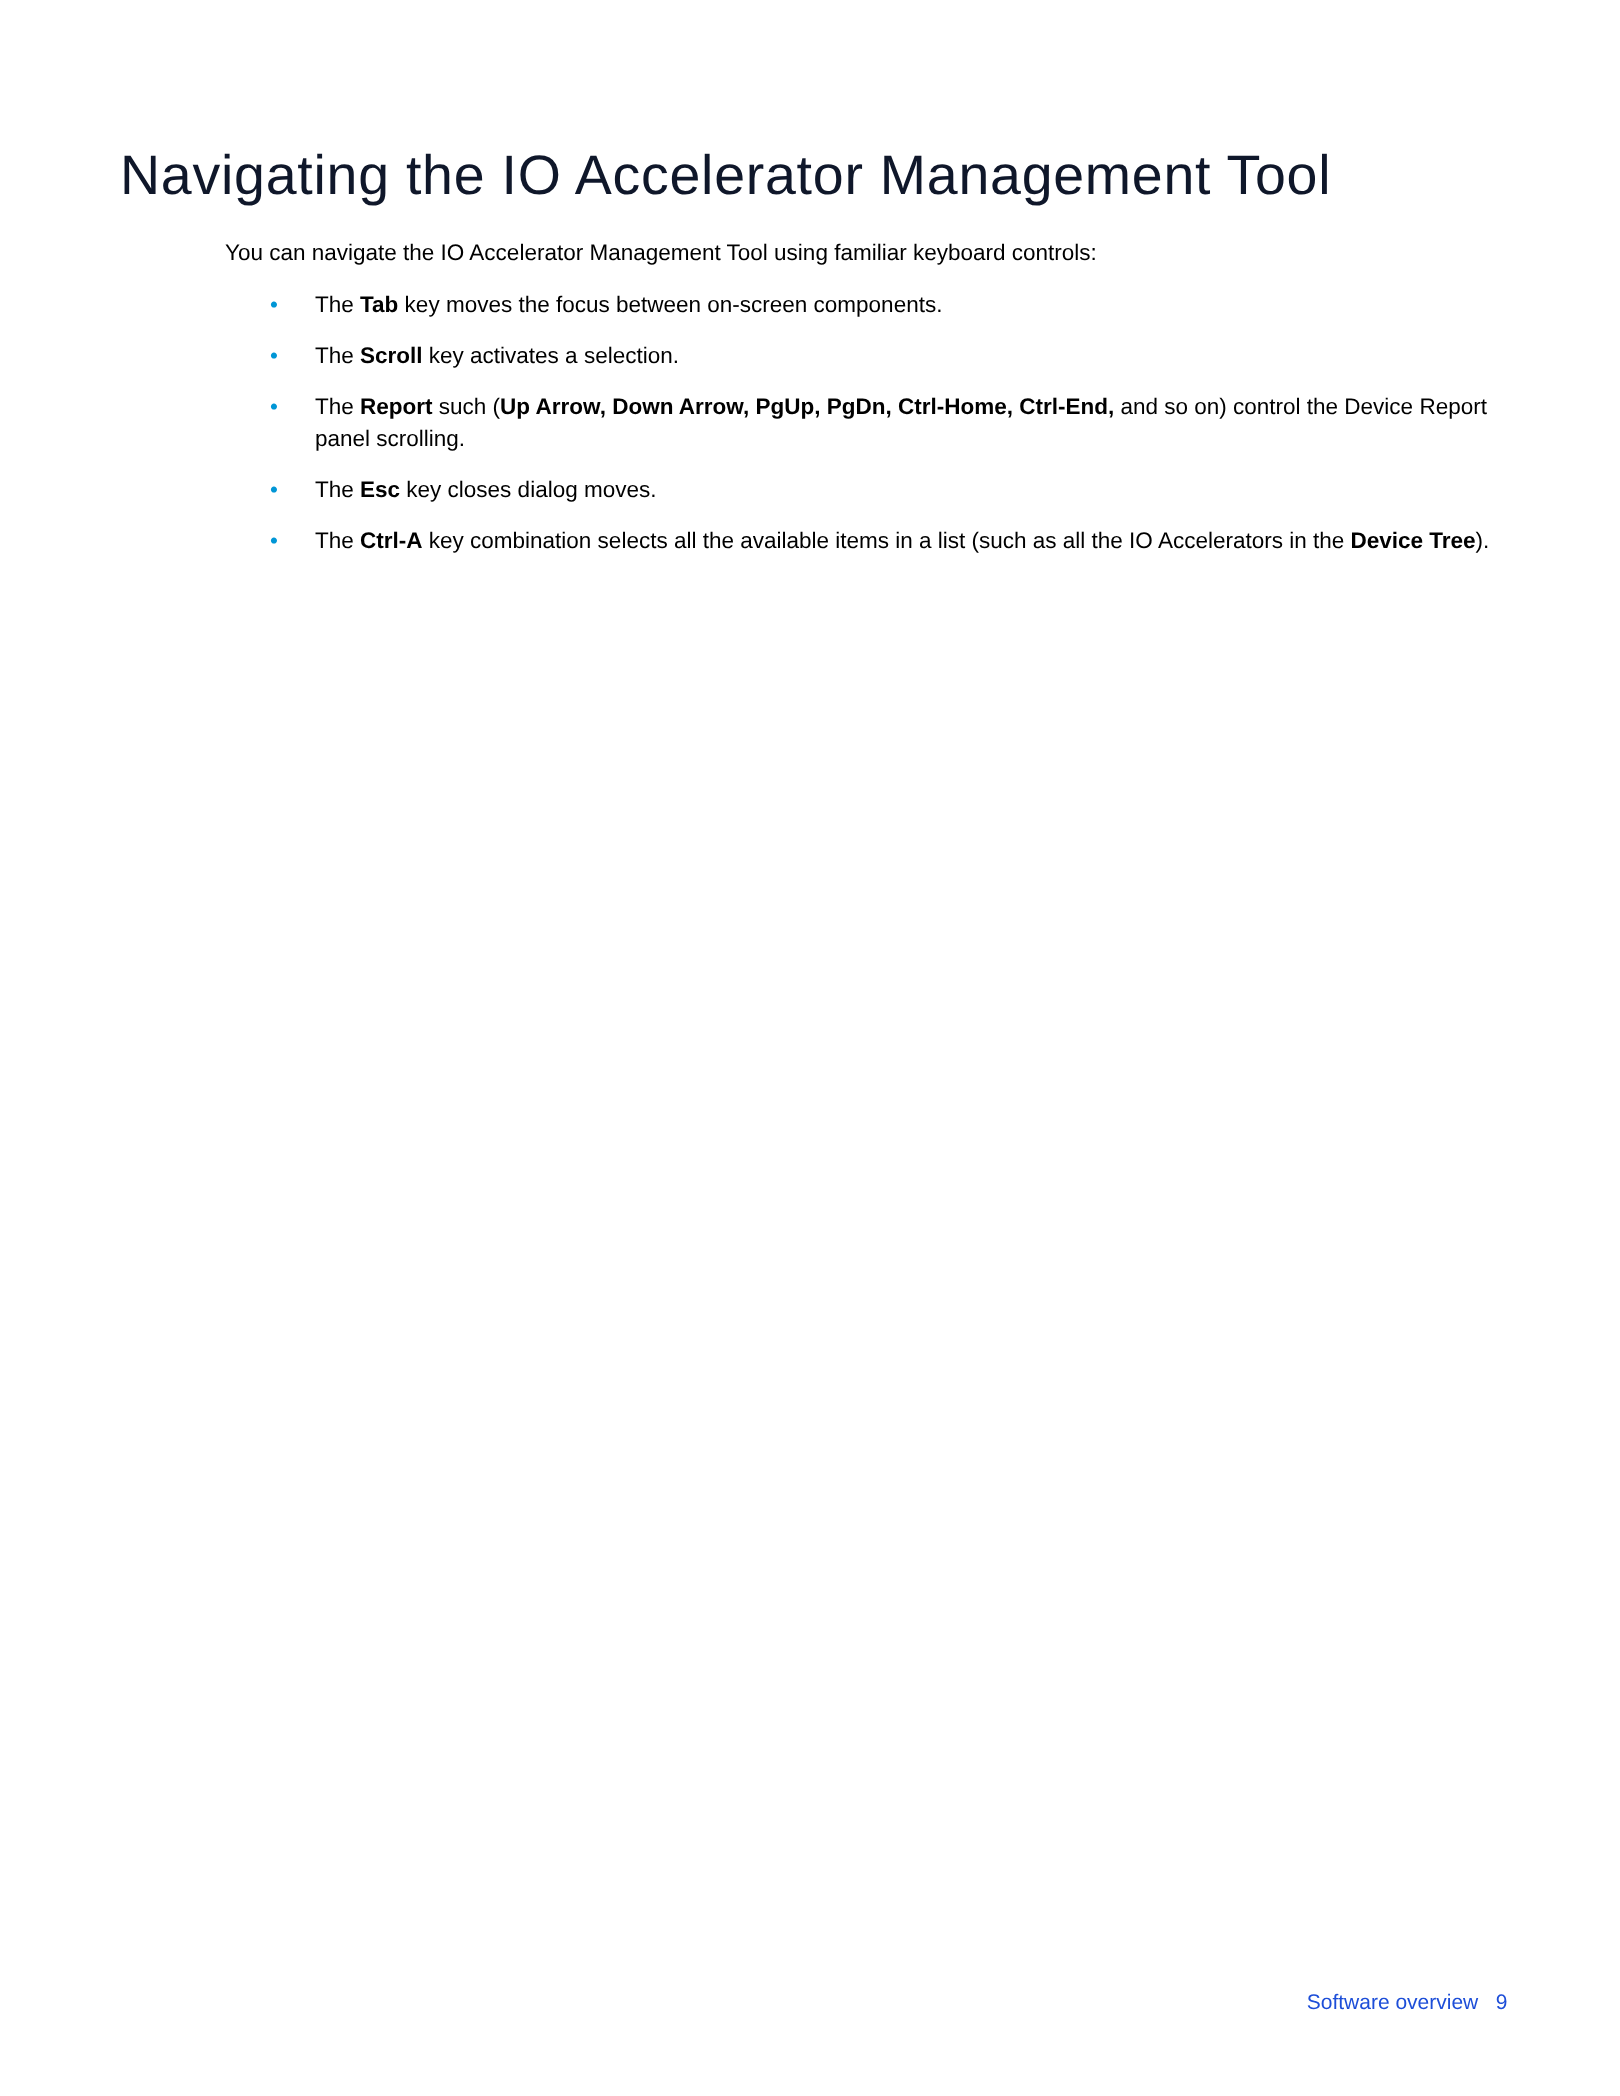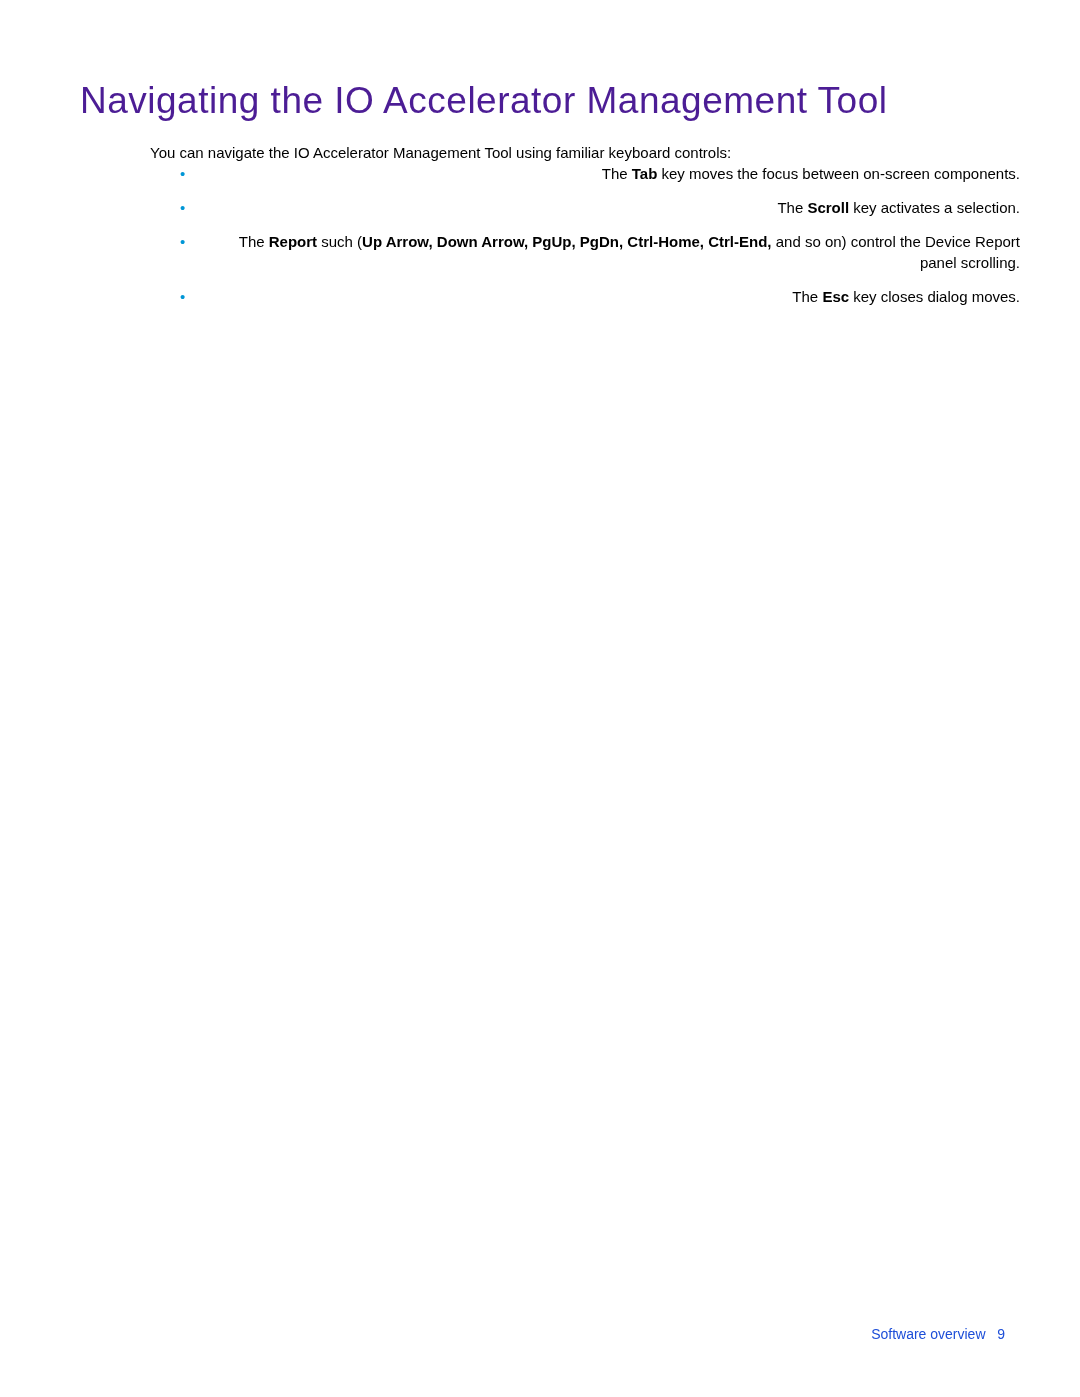--- a/index.html
+++ b/index.html
@@ -13,37 +13,36 @@
     position: relative;
     box-sizing: border-box;
   }
   .page {
     padding: 80px 60px 0 80px;
     box-sizing: border-box;
     height: 100%;
     position: relative;
   }
   h1 {
-    color: #4c1d95;
+    color: #0f172a;
     font-weight: 400;
     font-size: 37px;
-    margin: 0 0 20px 0;
+    margin: 16px 0 20px 0;
     letter-spacing: 0.5px;
   }
   .intro {
     font-size: 15px;
     margin-left: 70px;
-    margin-bottom: 0;
+    margin-bottom: 14px;
     line-height: 1.4;
   }
   ul.bullets {
     list-style: none;
     margin: 0 0 0 100px;
     padding: 0;
-    text-align: right;
   }
   ul.bullets li {
     position: relative;
     font-size: 15px;
     line-height: 1.45;
     margin-bottom: 12px;
     padding-left: 30px;
   }
   ul.bullets li::before {
     content: "•";
@@ -77,19 +76,22 @@
     </li>
     <li>
       <span>The </span><span class="b">Scroll</span><span> key activates a selection.</span>
     </li>
     <li>
       <span>The </span><span class="b">Report</span><span> such (</span><span class="b">Up Arrow, Down Arrow, PgUp, PgDn, Ctrl-Home, Ctrl-End,</span><span> and so on) control the Device Report panel scrolling.</span>
     </li>
     <li>
       <span>The </span><span class="b">Esc</span><span> key closes dialog moves.</span>
     </li>
+    <li>
+      <span>The </span><span class="b">Ctrl-A</span><span> key combination selects all the available items in a list (such as all the IO Accelerators in the </span><span class="b">Device Tree</span><span>).</span>
+    </li>
   </ul>
 
   <div class="footer">
     <span>Software overview</span>&nbsp;&nbsp;&nbsp;<span>9</span>
   </div>
 
 </div>
 
 </body></html>

